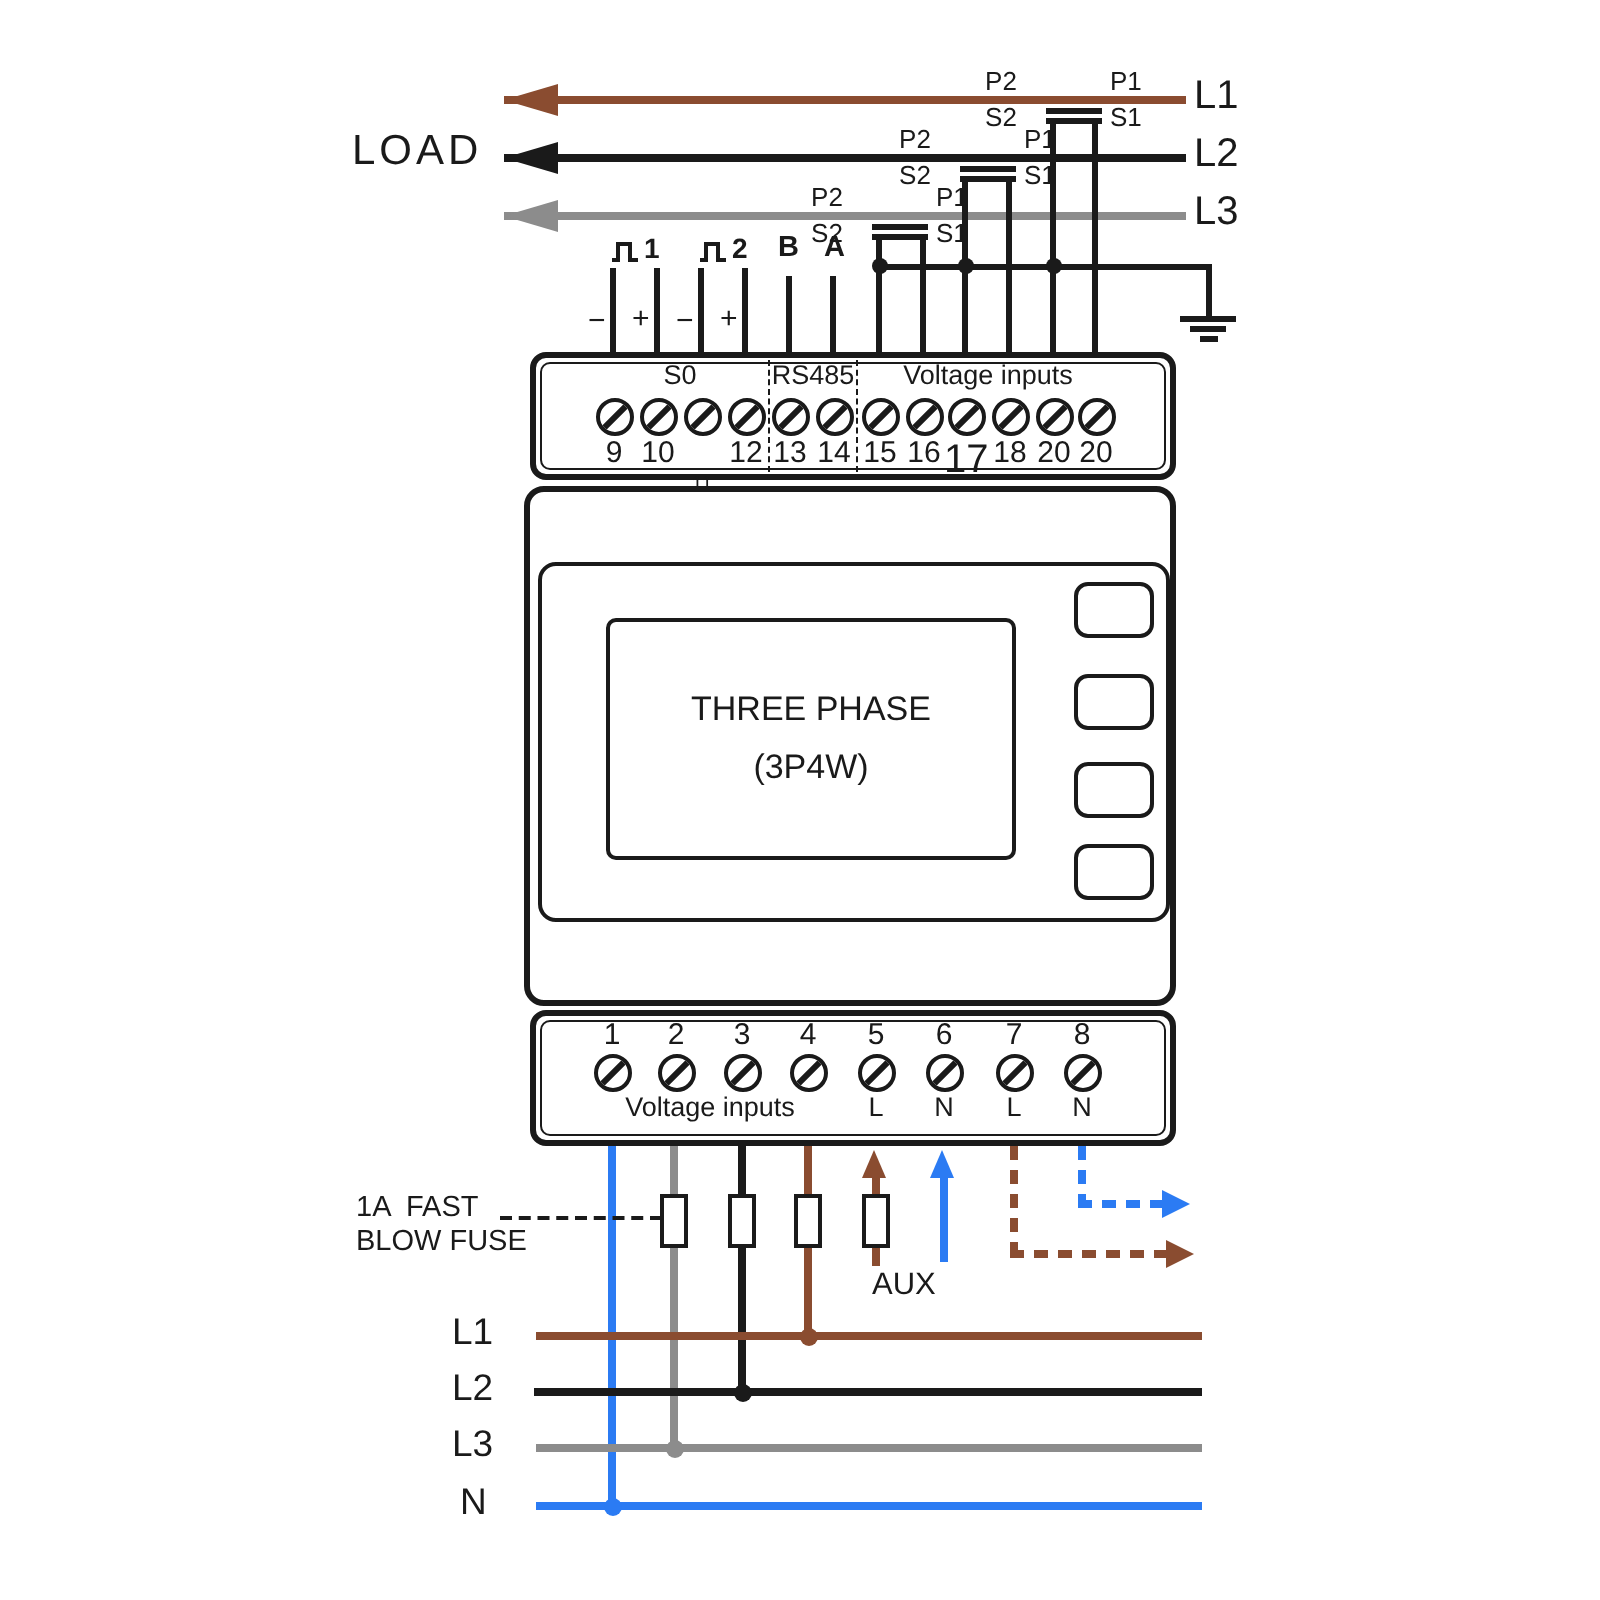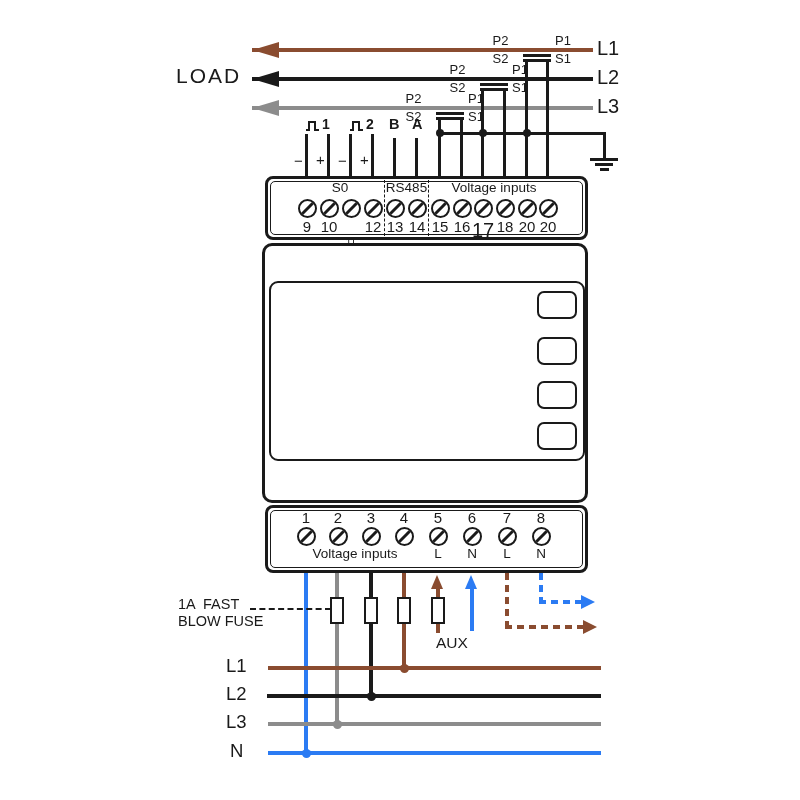--- a/index.html
+++ b/index.html
@@ -157,20 +157,24 @@
   <div class="lbl ctr" style="left:406px;top:219px;width:22px;font-size:15px;">14</div>
   <div class="lbl ctr" style="left:429px;top:219px;width:22px;font-size:15px;">15</div>
   <div class="lbl ctr" style="left:451px;top:219px;width:22px;font-size:15px;">16</div>
   <div class="lbl ctr" style="left:472px;top:219px;width:22px;font-size:20px;">17</div>
   <div class="lbl ctr" style="left:494px;top:219px;width:22px;font-size:15px;">18</div>
   <div class="lbl ctr" style="left:516px;top:219px;width:22px;font-size:15px;">20</div>
   <div class="lbl ctr" style="left:537px;top:219px;width:22px;font-size:15px;">20</div>
 
   <div class="frame" style="left:262px;top:243px;width:326px;height:260px;border-radius:10px;"></div>
   <div class="face" style="left:269px;top:281px;width:316px;height:180px;"></div>
+  <div class="display" style="left:303px;top:309px;width:205px;height:121px;">
+    <div>THREE PHASE</div>
+    <div>(3P4W)</div>
+  </div>
   <div class="btn" style="left:537px;top:291px;"></div>
   <div class="btn" style="left:537px;top:337px;"></div>
   <div class="btn" style="left:537px;top:381px;"></div>
   <div class="btn" style="left:537px;top:422px;"></div>
 
   <div class="frame" style="left:265px;top:505px;width:323px;height:68px;">
     <div class="frame-inner"></div>
   </div>
   <div class="lbl ctr" style="left:295px;top:510px;width:22px;font-size:15px;">1</div>
   <div class="lbl ctr" style="left:327px;top:510px;width:22px;font-size:15px;">2</div>

